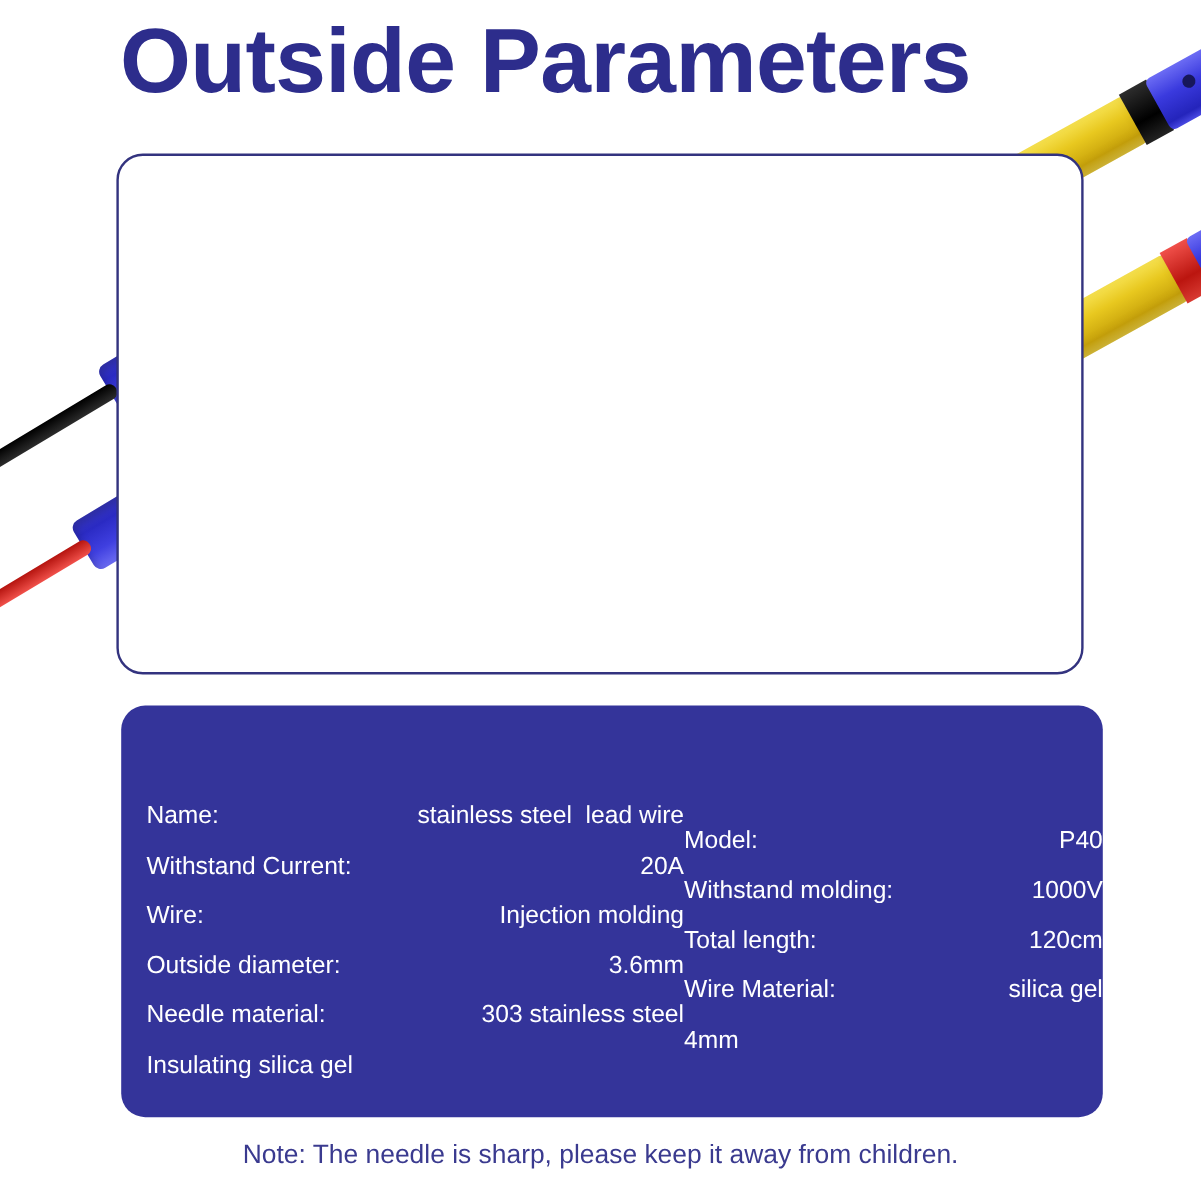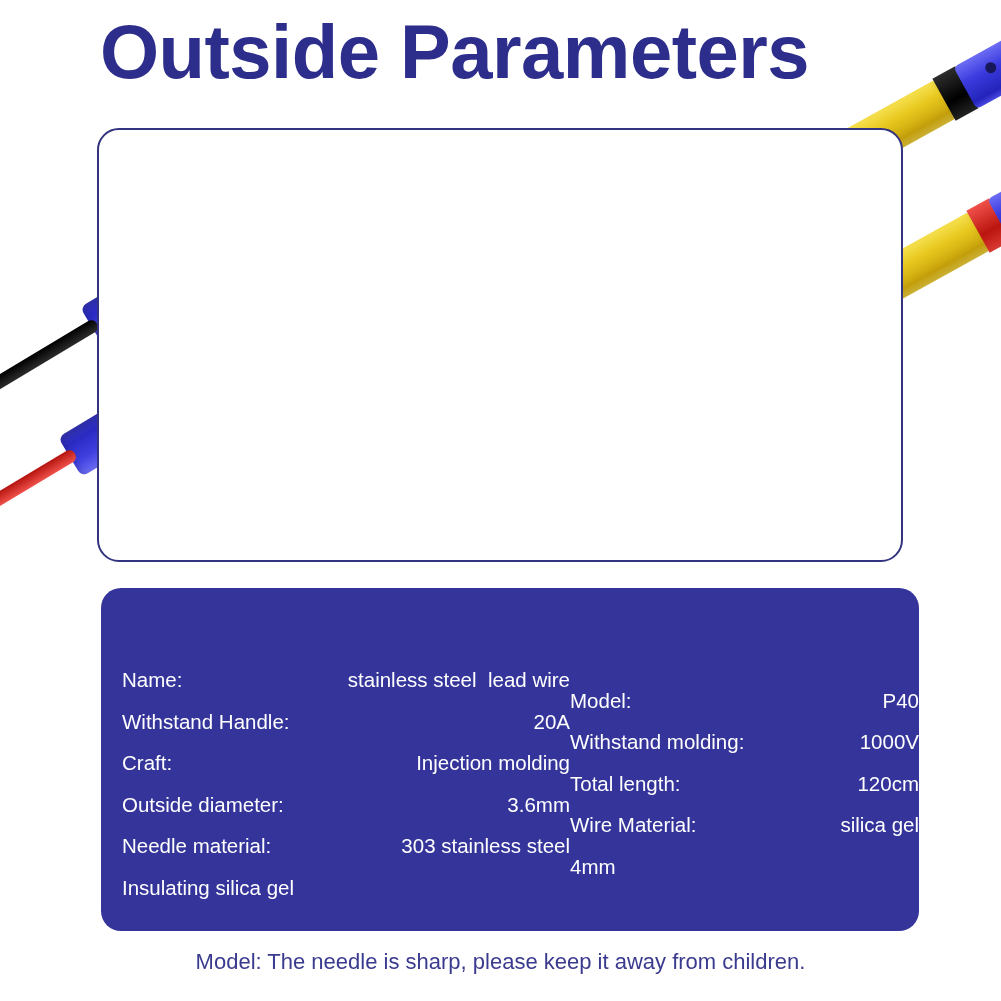--- a/index.html
+++ b/index.html
@@ -296,25 +296,25 @@
   <div class="photo-frame"></div>
 
   <div class="spec-panel">
     <div class="spec-cols">
       <div class="spec-col spec-col-left">
         <div class="spec-row">
           <span class="spec-label">Name:</span>
           <span class="spec-value">stainless steel  lead wire</span>
         </div>
         <div class="spec-row">
-          <span class="spec-label">Withstand Handle:</span>
+          <span class="spec-label">Withstand Current:</span>
           <span class="spec-value">20A</span>
         </div>
         <div class="spec-row">
-          <span class="spec-label">Craft:</span>
+          <span class="spec-label">Wire:</span>
           <span class="spec-value">Injection molding</span>
         </div>
         <div class="spec-row">
           <span class="spec-label">Outside diameter:</span>
           <span class="spec-value">3.6mm</span>
         </div>
         <div class="spec-row">
           <span class="spec-label">Needle material:</span>
           <span class="spec-value">303 stainless steel</span>
         </div>
@@ -340,15 +340,15 @@
           <span class="spec-label">Wire Material:</span>
           <span class="spec-value">silica gel</span>
         </div>
         <div class="spec-row">
           <span class="spec-value">4mm</span>
         </div>
       </div>
     </div>
   </div>
 
-  <div class="note">Model: The needle is sharp, please keep it away from children.</div>
+  <div class="note">Note: The needle is sharp, please keep it away from children.</div>
 
 </div>
 
 </body></html>

